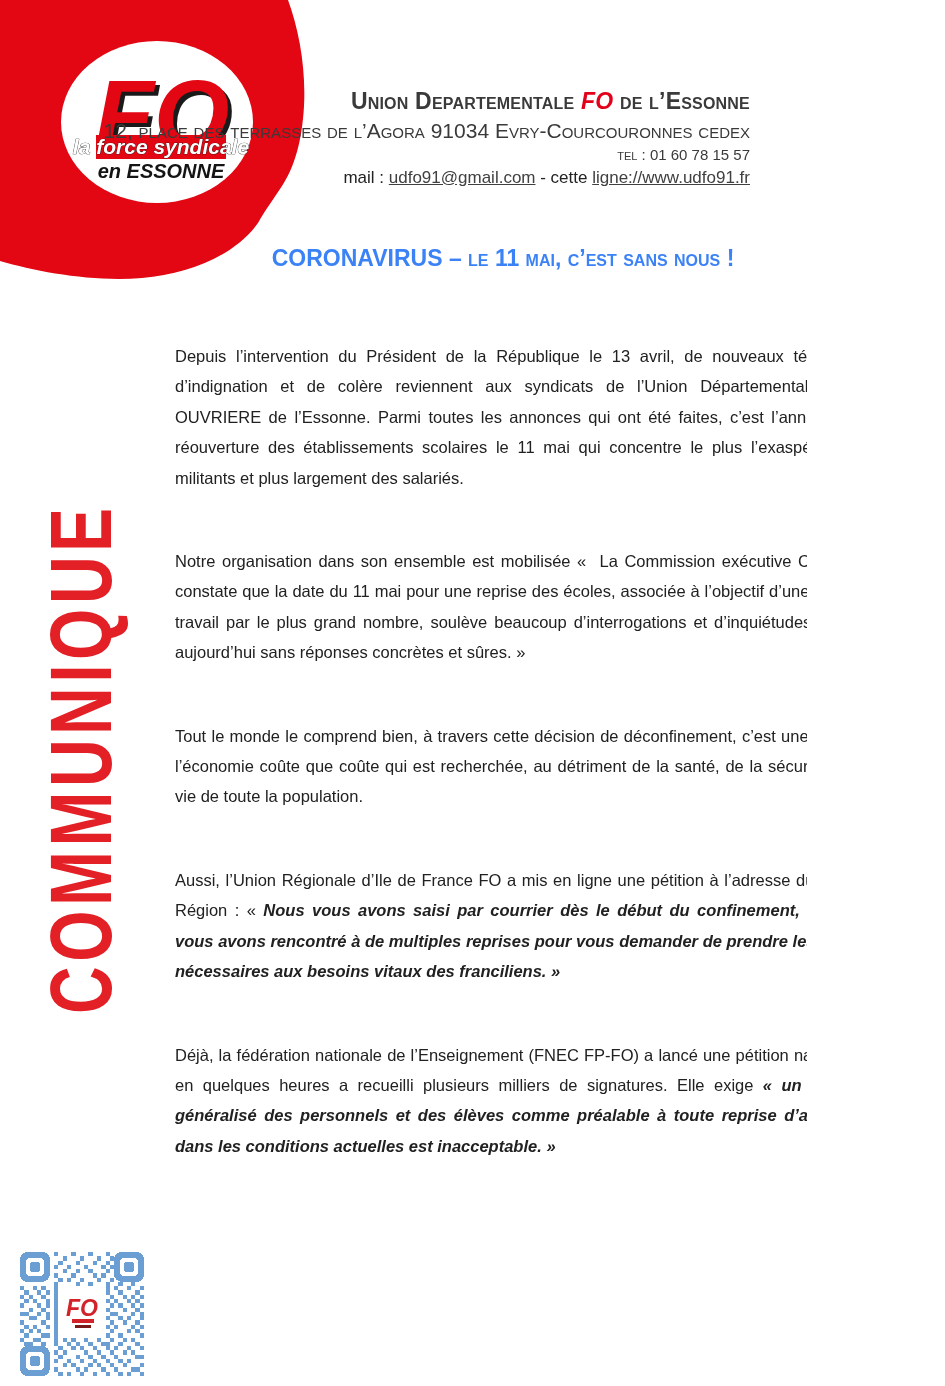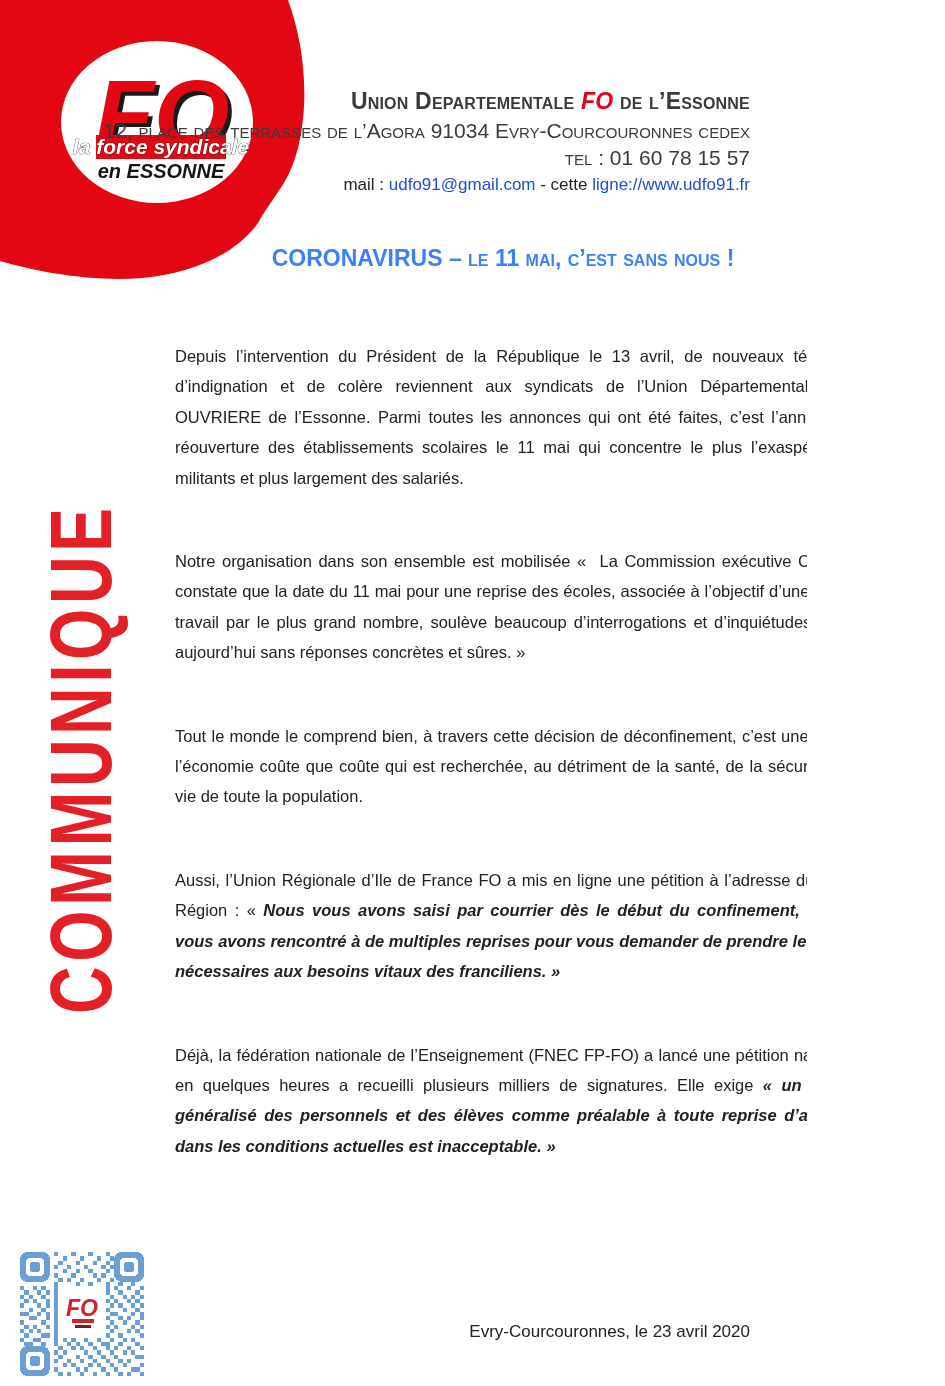--- a/index.html
+++ b/index.html
@@ -5,23 +5,23 @@
   html,body{margin:0;padding:0;background:#fff;}
   .page{position:relative;width:807px;height:1386px;background:#ffffff;overflow:hidden;
         font-family:"Liberation Sans",sans-serif;}
 
   
   .logo-svg{position:absolute;left:0;top:0;}
   .header-block{position:absolute;top:61px;right:57px;text-align:right;color:#3a3a3a;}
   .org-line{font-size:23px;font-weight:bold;font-variant:small-caps;letter-spacing:.2px;margin-top:27px;}
   .org-fo{color:#e2001a;font-style:italic;}
   .addr-line{font-size:21px;font-variant:small-caps;margin-top:4px;}
-  .tel-line{font-size:21px;font-variant:small-caps;margin-top:3px;}
+  .tel-line{font-size:15px;font-variant:small-caps;margin-top:3px;}
   .mail-line{font-size:17px;margin-top:5px;color:#222;}
-  .link{color:#1d4ed8;cursor:pointer;}
+  .link{color:#404040;text-decoration:underline;cursor:pointer;}
 
   
   .title-block{position:absolute;top:243px;left:163px;width:680px;text-align:center;
                color:#3b82f6;font-weight:bold;font-size:23px;line-height:31px;}
   .sc{font-variant:small-caps;}
 
   
   .vertical-label{position:absolute;left:30px;top:1014px;transform-origin:0 0;
                   transform:rotate(-90deg) scaleX(.75);white-space:nowrap;
                   font-size:88px;font-weight:bold;letter-spacing:6px;color:#e32026;}
@@ -121,15 +121,14 @@
         M10 26h1v1h-1z M12 26h1v1h-1z M16 26h1v1h-1z M18 26h1v1h-1z M21 26h1v1h-1z M24 26h1v1h-1z M28 26h1v1h-1z
         M8 27h1v1h-1z M13 27h1v1h-1z M15 27h1v1h-1z M19 27h1v1h-1z M22 27h1v1h-1z M26 27h1v1h-1z M27 27h1v1h-1z
         M9 28h1v1h-1z M11 28h1v1h-1z M14 28h1v1h-1z M17 28h1v1h-1z M20 28h1v1h-1z M23 28h1v1h-1z M25 28h1v1h-1z M28 28h1v1h-1z"></path>
       <rect x="9.5" y="9.5" width="10" height="10" fill="#ffffff"></rect>
       <text x="14.5" y="15" font-size="5.4" font-weight="bold" font-style="italic" fill="#d2232a" text-anchor="middle">FO</text>
       <rect x="12.2" y="15.6" width="5" height="1" fill="#d2232a"></rect>
       <rect x="12.8" y="17" width="3.8" height="0.7" fill="#7a1b1b"></rect>
     </svg>
   </div>
 
-  <div class="dateline">Evry-Courcouronnes, le 23 avril 2020</div>
 
 </div>
 
 </body></html>

